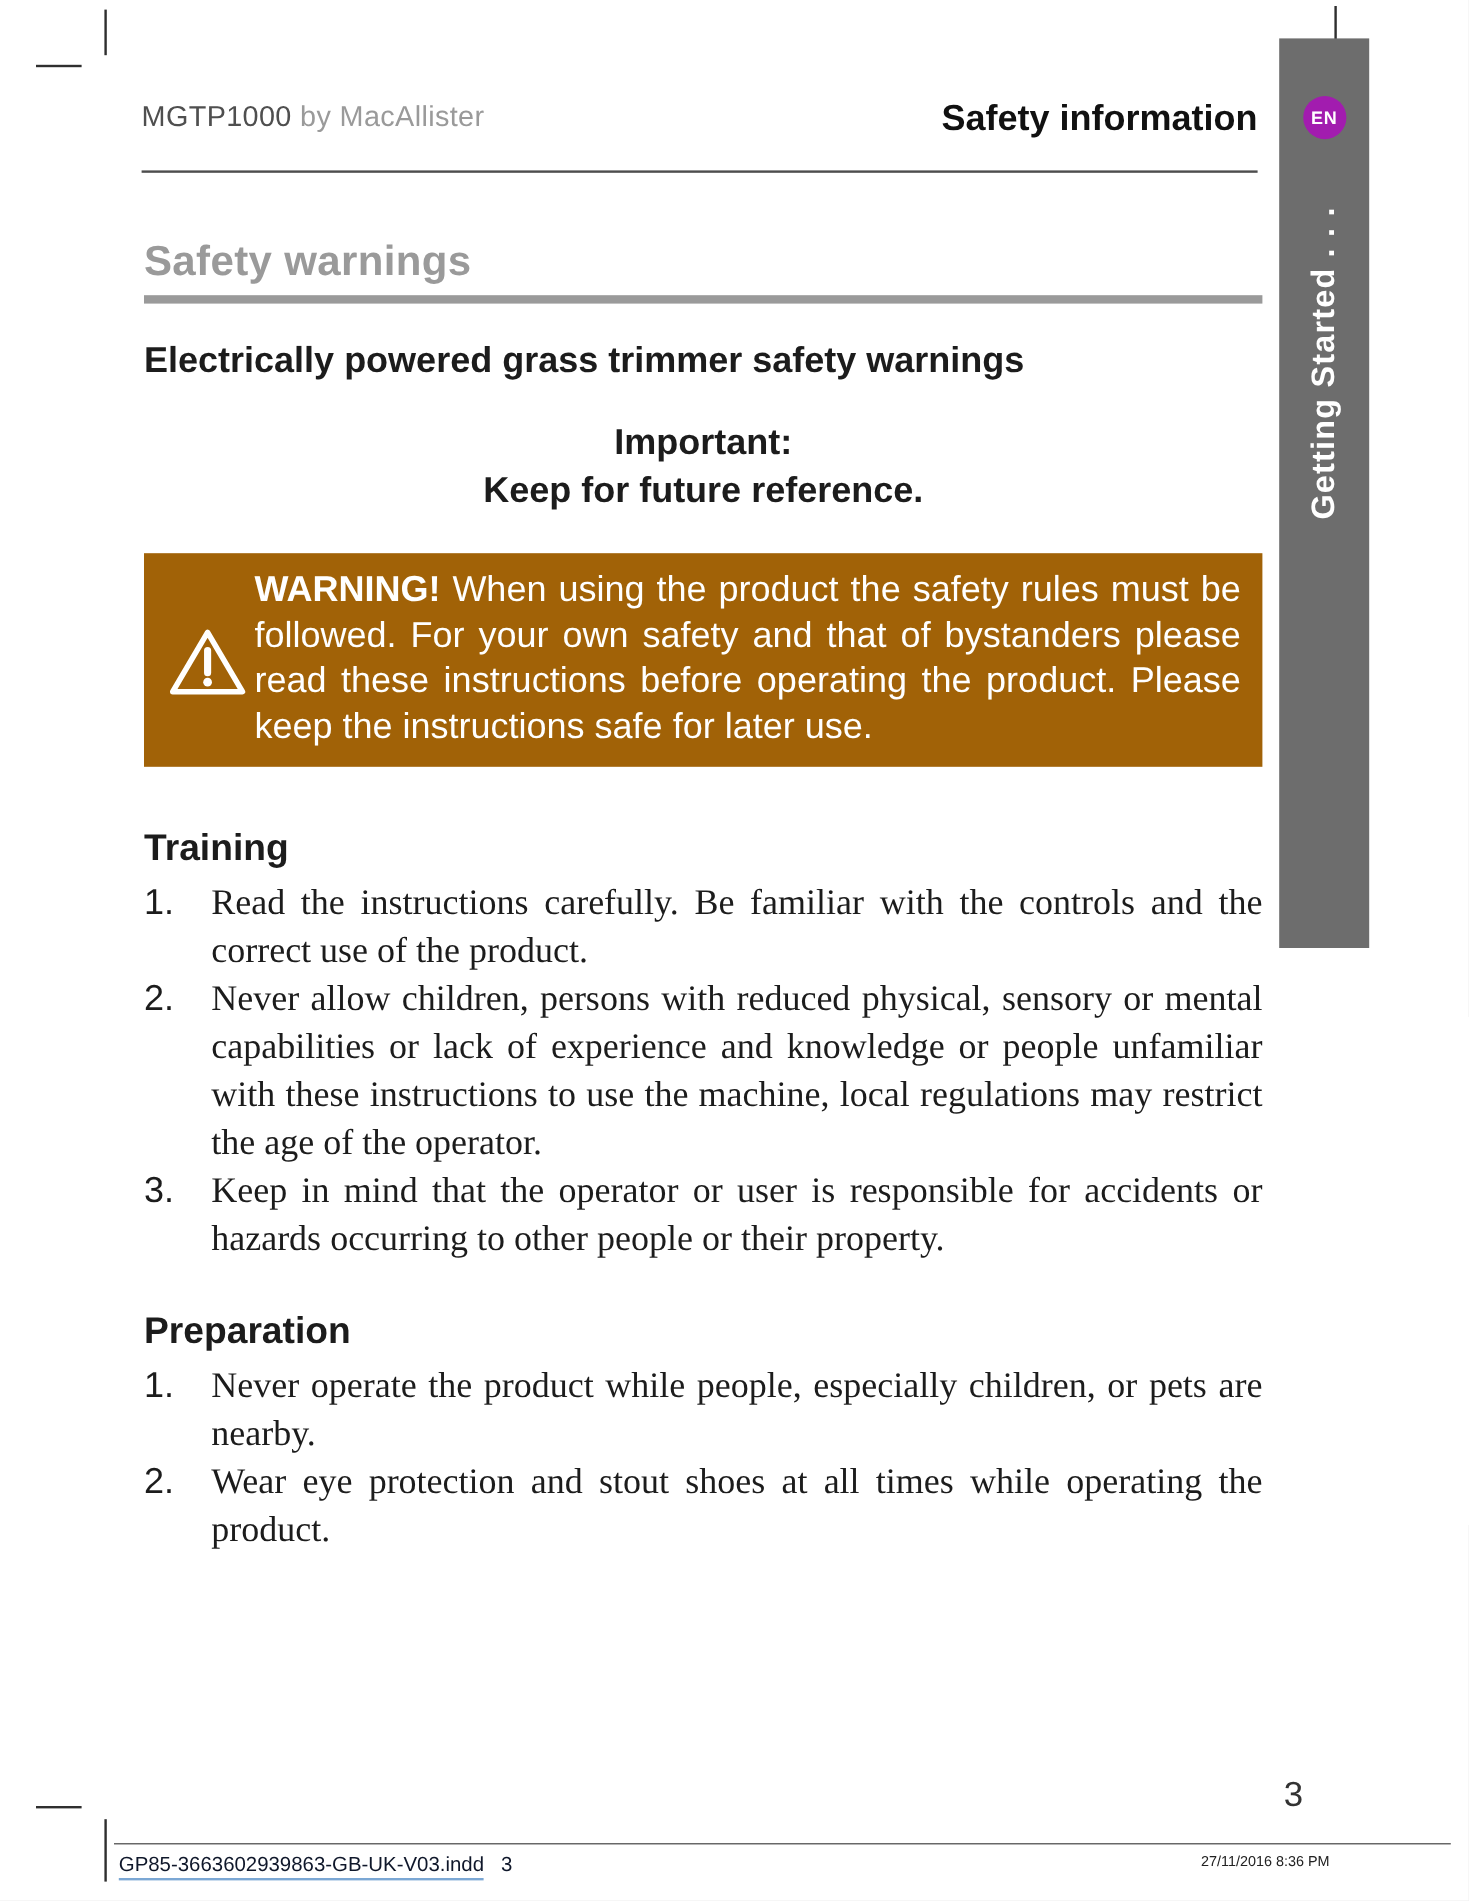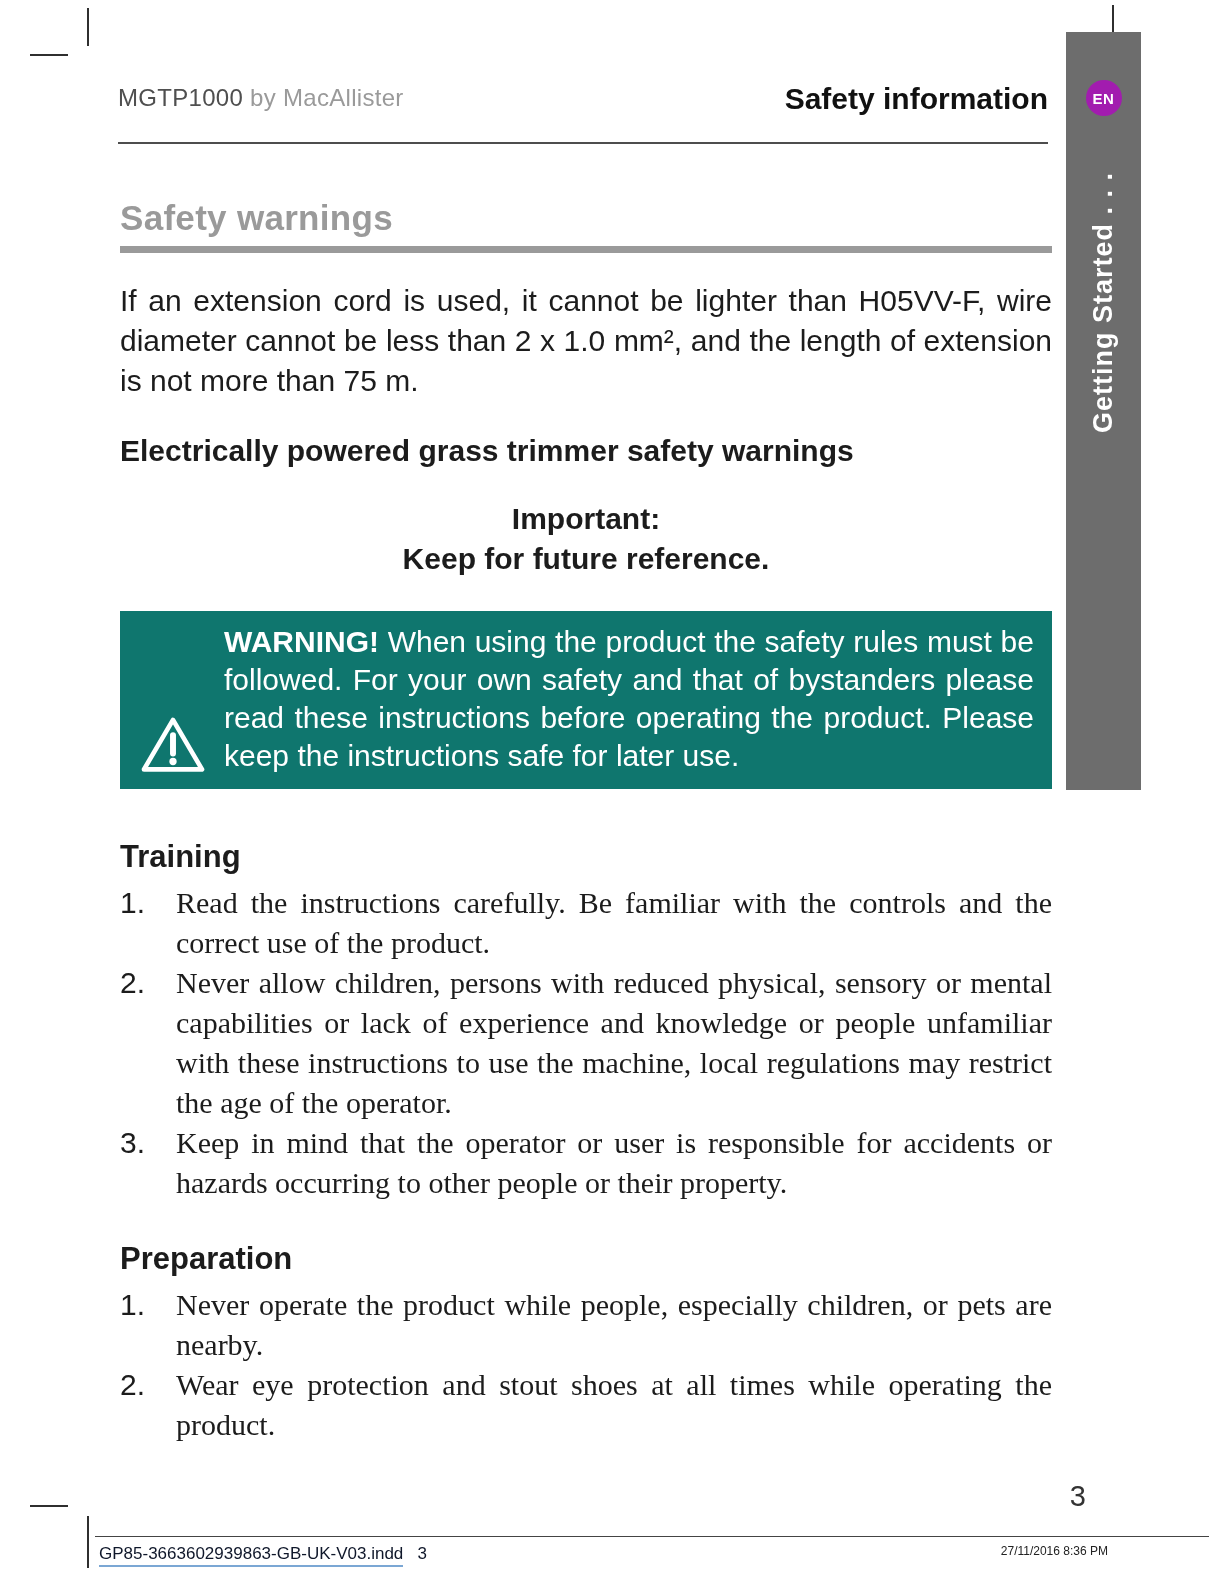--- a/index.html
+++ b/index.html
@@ -74,25 +74,24 @@
   .h-bar { width: 100%; height: 7px; background: #9a9a9a; margin-bottom: 28px; }
 
   .intro { text-align: justify; margin-bottom: 30px; }
 
   .subheading { font-weight: bold; font-size: 30px; margin-bottom: 28px; }
 
   .important { text-align: center; font-weight: bold; margin-bottom: 32px; }
   .important div { line-height: 40px; }
 
   .warning-box {
-    background: #0f766e; color: #ffffff;
-    display: flex; align-items: flex-end;
+    background: #a16207; color: #ffffff;
+    display: flex; align-items: center;
     padding: 12px 18px 14px 14px;
     margin-bottom: 48px;
-    gap: 12px;
   }
   .warning-icon-wrap { flex: 0 0 78px; padding-top: 6px; }
   .warning-icon-wrap svg { display: block; margin: 0 auto; }
   .warning-text { flex: 1; text-align: justify; line-height: 38px; }
   .warning-text b { font-weight: bold; }
 
   .section-heading { font-weight: bold; font-size: 31px; margin-bottom: 6px; }
 
   .num-list { margin-bottom: 36px; }
   .num-item { display: flex; }
@@ -138,21 +137,20 @@
   <div class="sidebar">
     <div class="lang-badge">EN</div>
     <div class="sidebar-label">Getting Started . . .</div>
   </div>
 
   <div class="content">
 
     <div class="h-safety">Safety warnings</div>
     <div class="h-bar"></div>
 
-    <p class="intro">If an extension cord is used, it cannot be lighter than H05VV-F, wire diameter cannot be less than 2 x 1.0 mm², and the length of extension is not more than 75 m.</p>
 
     <div class="subheading">Electrically powered grass trimmer safety warnings</div>
 
     <div class="important">
       <div>Important:</div>
       <div>Keep for future reference.</div>
     </div>
 
     <div class="warning-box">
       <div class="warning-icon-wrap">

